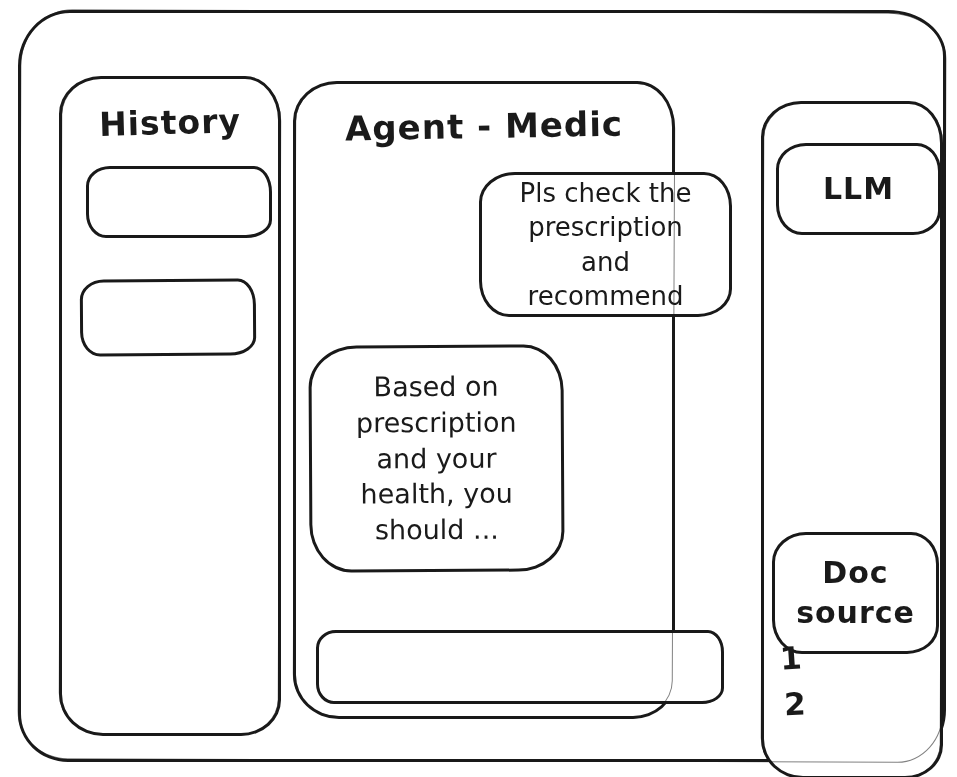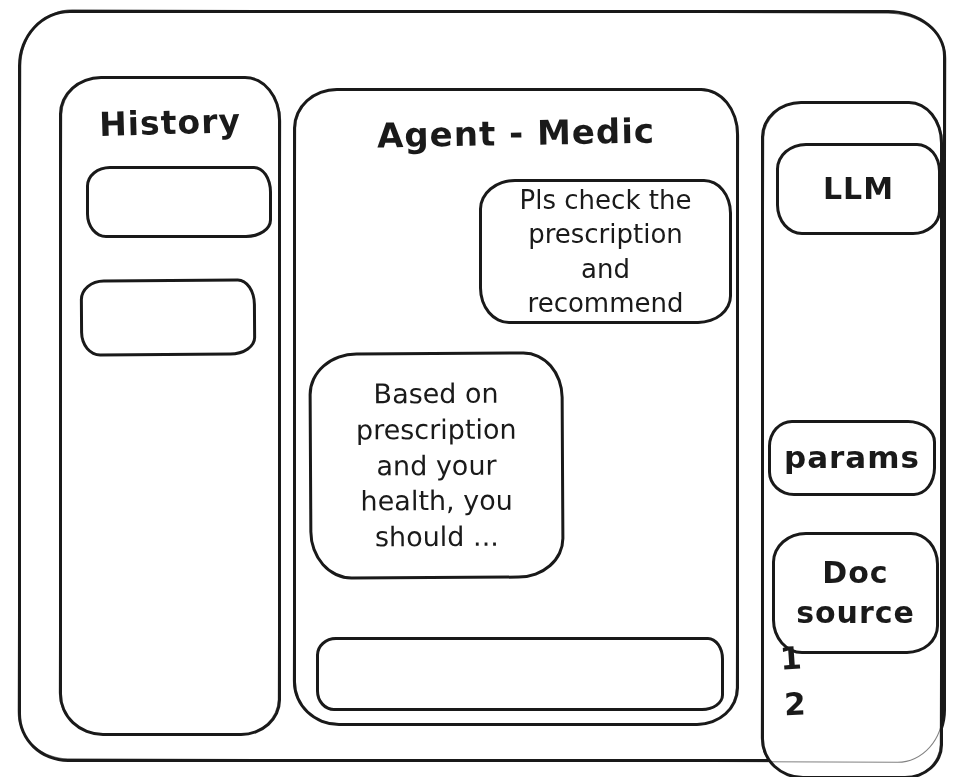--- a/index.html
+++ b/index.html
@@ -55,22 +55,22 @@
     letter-spacing: 1px;
   }
   .hist-item {
     border-radius: 24px 18px 26px 20px / 20px 26px 18px 24px;
   }
   .hist-1 { left: 24px; top: 87px;  width: 186px; height: 72px; }
   .hist-2 { left: 18px; top: 200px; width: 176px; height: 77px; transform: rotate(-0.4deg); }
 
   
   .chat-panel {
-    left: 272px; top: 75px;
-    width: 446px; height: 638px;
+    left: 272px; top: 68px;
+    width: 382px; height: 638px;
     border-radius: 44px 38px 42px 46px / 40px 46px 38px 44px;
   }
   .chat-title {
     position: absolute;
     top: 22px; left: 0; right: 0;
     text-align: center;
     font-size: 34px;
     font-weight: 600;
     transform: rotate(-1deg);
     letter-spacing: 1px;
@@ -158,20 +158,19 @@
 
     <div class="sketch bubble bubble-user">Pls check the prescription and recommend</div>
 
     <div class="sketch bubble bubble-agent">Based on prescription and your health, you should ...</div>
 
     <div class="sketch input-bar"></div>
   </main>
 
   <aside class="sketch tools-panel">
     <div class="sketch tool-box tool-llm">LLM</div>
-    <div class="sketch tool-box tool-params">params</div>
     <div class="sketch tool-box tool-doc">Doc source</div>
 
     <div class="doc-num doc-num-1">1</div>
     <div class="doc-num doc-num-2">2</div>
   </aside>
 
 </div>
 
 </body></html>

